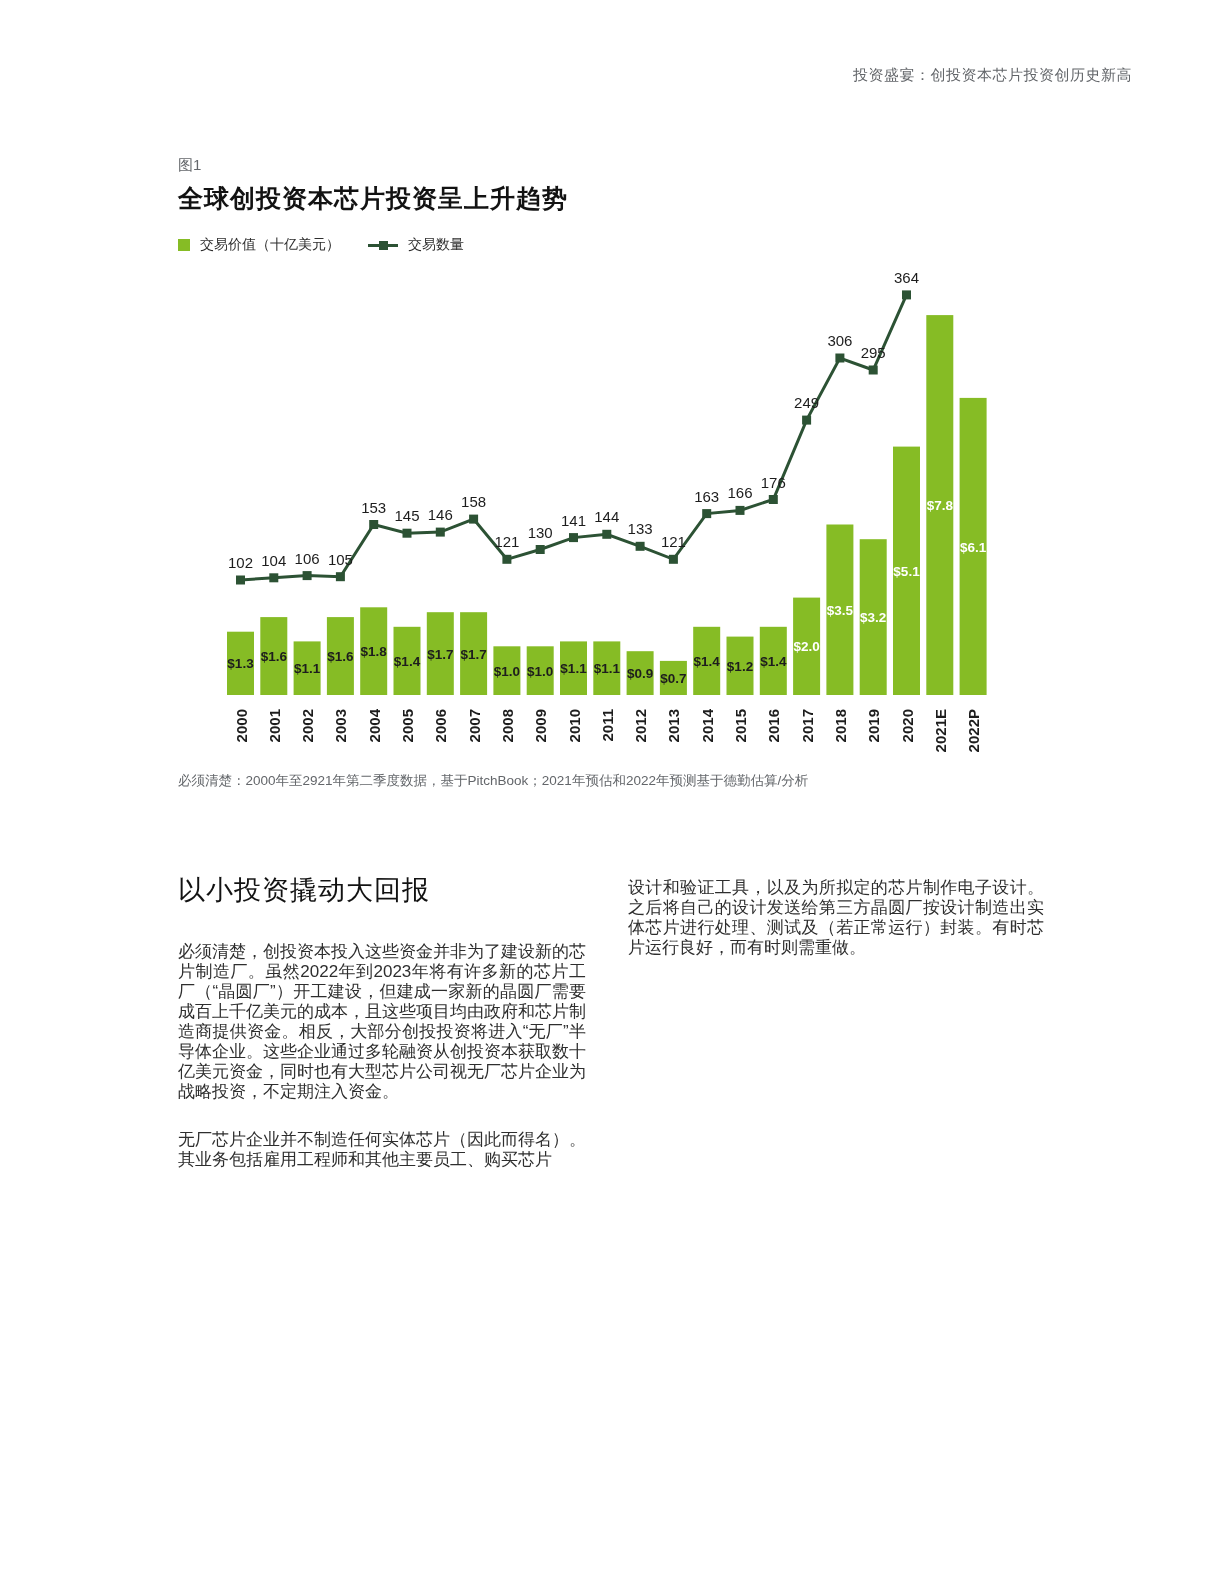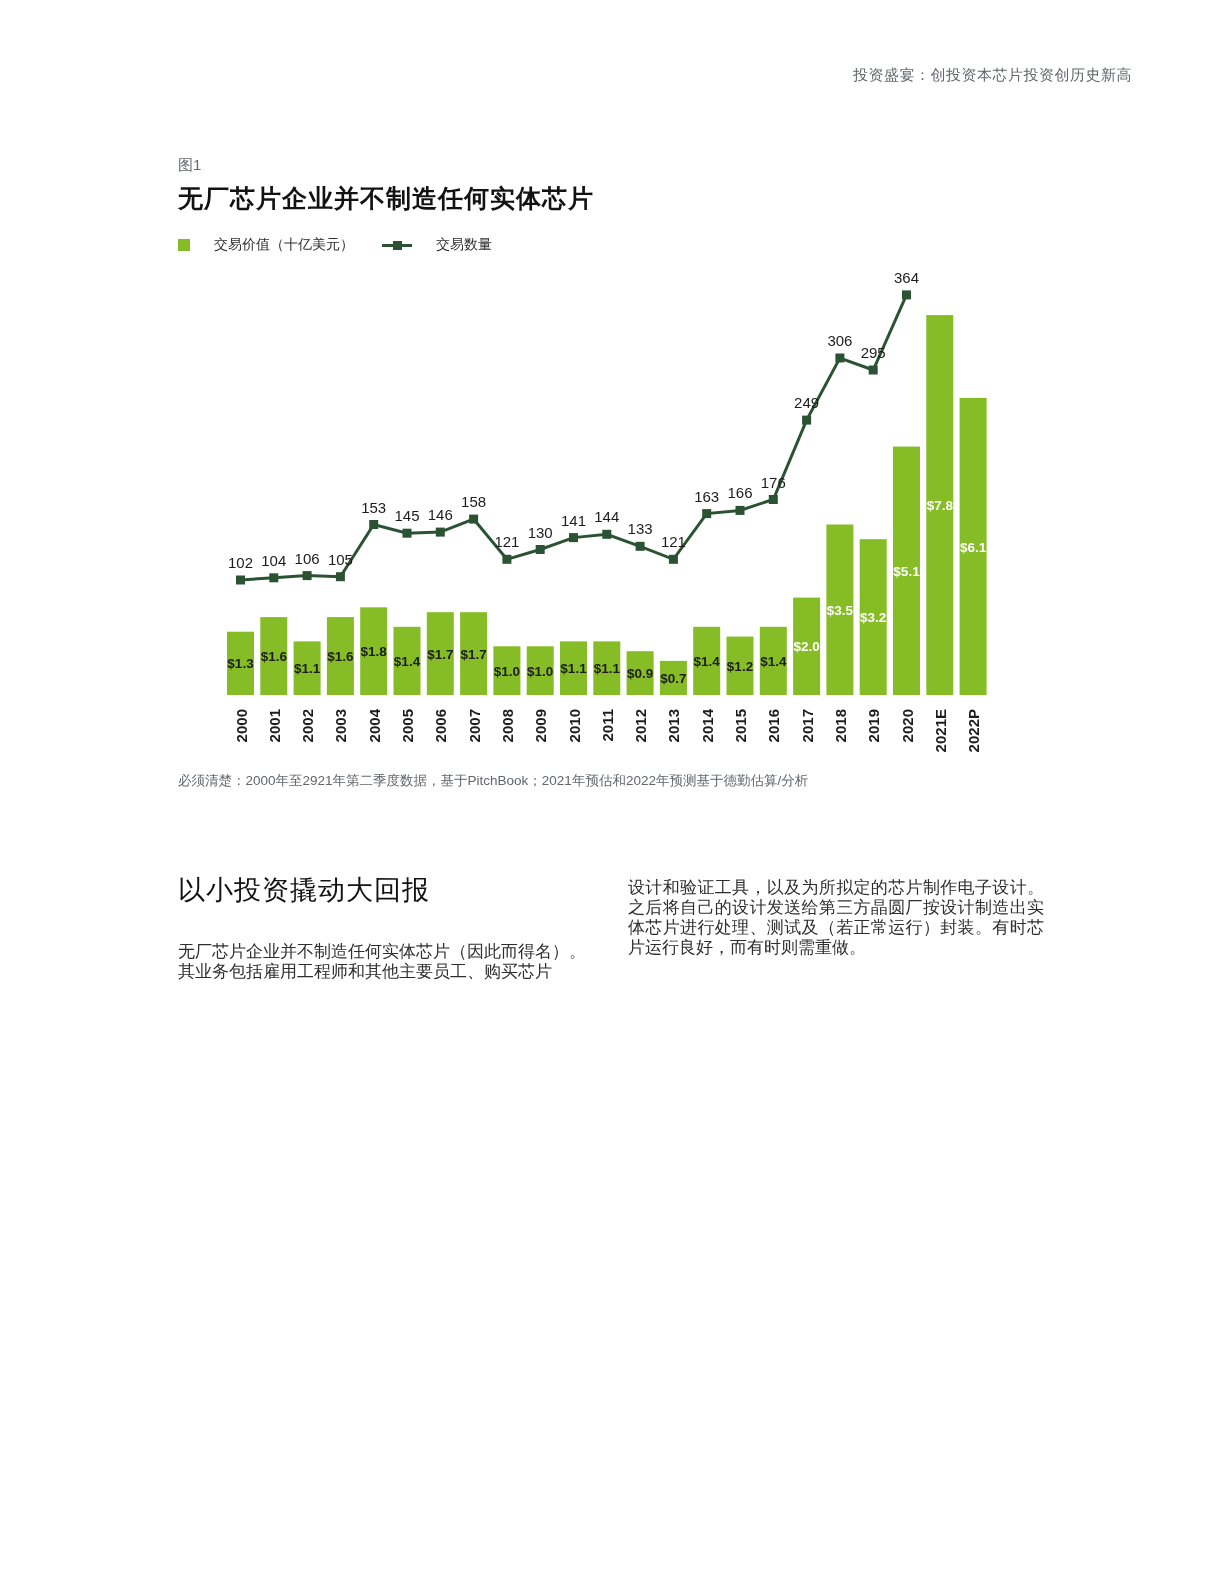--- a/index.html
+++ b/index.html
@@ -18,21 +18,21 @@
   }
   .figure-title {
     position:absolute; top:182px; left:178px; margin:0;
     font-size:25px; font-weight:700; color:#121212; letter-spacing:1px;
   }
   .legend {
     position:absolute; top:236px; left:178px;
     display:flex; align-items:center; gap:28px;
     font-size:14px; color:#2e2e2e;
   }
-  .legend-item { display:flex; align-items:center; gap:24px; }
+  .legend-item { display:flex; align-items:center; gap:10px; }
   .swatch { width:12px; height:12px; flex:0 0 auto; }
   .line-icon { position:relative; width:30px; height:9px; flex:0 0 auto; }
   .line-icon .stroke { position:absolute; top:3px; left:0; width:30px; height:3px; }
   .line-icon .marker { position:absolute; top:0; left:11px; width:9px; height:9px; }
   #chart-svg { position:absolute; top:270px; left:200px; }
   #chart-svg text { font-family:"Liberation Sans","DejaVu Sans",sans-serif; }
   .source-note {
     position:absolute; top:772px; left:178px; width:920px;
     font-size:13.5px; color:#63666A;
   }
@@ -59,21 +59,21 @@
   }
 </style>
 </head>
 <body>
 
 <div class="page">
 
   <div class="running-header">投资盛宴：创投资本芯片投资创历史新高</div>
 
   <div class="figure-label">图1</div>
-  <h1 class="figure-title">无厂芯片企业并不制造任何实体芯片</h1>
+  <h1 class="figure-title">全球创投资本芯片投资呈上升趋势</h1>
 
   <div class="legend">
     <div class="legend-item">
       <span class="swatch" id="legend-swatch-bar" style="background: rgb(134, 188, 37);"></span>
       <span>交易价值（十亿美元）</span>
     </div>
     <div class="legend-item">
       <span class="line-icon">
         <span class="stroke" id="legend-line-stroke" style="background: rgb(44, 82, 52);"></span>
         <span class="marker" id="legend-line-marker" style="background: rgb(44, 82, 52);"></span>
@@ -195,20 +195,21 @@
       <text x="673.2" y="88.0" text-anchor="middle" font-size="15" fill="#1d1d1d">295</text>
       <rect x="702.0" y="20.4" width="9" height="9" fill="#2C5234"></rect>
       <text x="706.5" y="12.9" text-anchor="middle" font-size="15" fill="#1d1d1d">364</text>
     </svg>
 
   <div class="source-note">必须清楚：2000年至2921年第二季度数据，基于PitchBook；2021年预估和2022年预测基于德勤估算/分析</div>
 
   <div class="article">
     <div class="col-left">
       <h2 class="section-title">以小投资撬动大回报</h2>
+      <p>必须清楚，创投资本投入这些资金并非为了建设新的芯片制造厂。虽然2022年到2023年将有许多新的芯片工厂（“晶圆厂”）开工建设，但建成一家新的晶圆厂需要成百上千亿美元的成本，且这些项目均由政府和芯片制造商提供资金。相反，大部分创投投资将进入“无厂”半导体企业。这些企业通过多轮融资从创投资本获取数十亿美元资金，同时也有大型芯片公司视无厂芯片企业为战略投资，不定期注入资金。</p>
       <p>无厂芯片企业并不制造任何实体芯片（因此而得名）。其业务包括雇用工程师和其他主要员工、购买芯片</p>
     </div>
     <div class="col-right">
       <p>设计和验证工具，以及为所拟定的芯片制作电子设计。之后将自己的设计发送给第三方晶圆厂按设计制造出实体芯片进行处理、测试及（若正常运行）封装。有时芯片运行良好，而有时则需重做。</p>
     </div>
   </div>
 
   <div class="footer-divider"></div>
   <div class="page-number">37</div>
 

